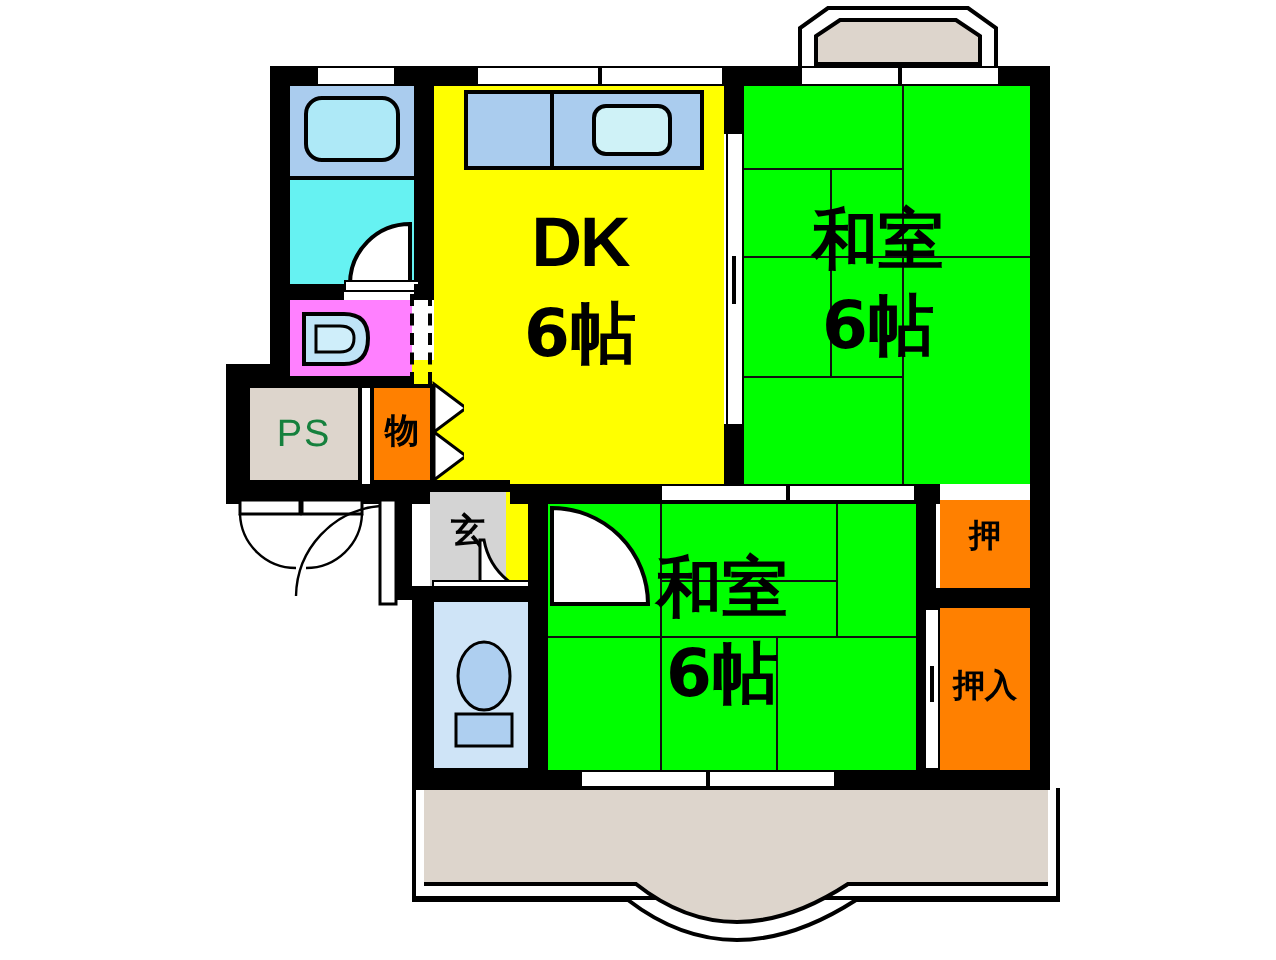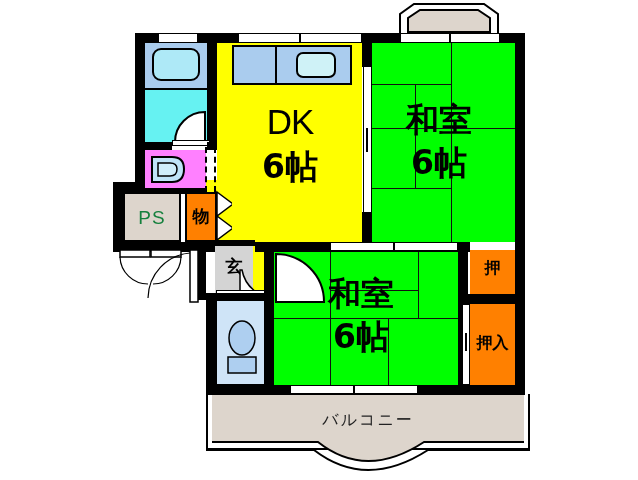--- a/index.html
+++ b/index.html
@@ -21,21 +21,21 @@
   .room-cyan{background:#66F2F2;}
   .room-bluegray{background:#AACCEE;}
   .room-beige{background:#DDD5CC;}
   .room-gray{background:#D4D4D4;}
   .room-white{background:#FFFFFF;}
   .thinline{background:#000000;}
   
   .lbl{
     position:absolute;
     color:#000;
-    font-weight:normal;
+    font-weight:bold;
     text-align:center;
     line-height:1;
     white-space:nowrap;
     user-select:none;
   }
   .lbl-dk{font-size:35px;letter-spacing:-1px;font-family:"Liberation Sans",sans-serif;}
   .lbl-jp{font-size:33px;font-family:"DejaVu Sans",sans-serif;font-weight:bold;letter-spacing:0px;}
   .lbl-tatami{font-size:33px;font-family:"DejaVu Sans",sans-serif;font-weight:bold;}
   .lbl-sm{font-size:17px;font-family:"DejaVu Sans",sans-serif;font-weight:bold;}
   .lbl-ps{font-size:19px;font-family:"Liberation Sans",sans-serif;color:#15803d;font-weight:normal;letter-spacing:1px;}
@@ -50,21 +50,20 @@
 
 <div id="plan">
 
   <div class="abs room-white" style="left:206px;top:394px;width:324px;height:56px;border:2px solid #000;border-top:none;"></div>
   <div class="abs room-beige" style="left:212px;top:394px;width:312px;height:48px;"></div>
 
   <svg class="abs" style="left:206px;top:394px;width:324px;height:86px;">
     <path d="M6,48 L112,48 Q160,86 218,48 L318,48" fill="#DDD5CC" stroke="#000" stroke-width="2"></path>
     <path d="M0,56 L108,56 Q160,96 222,56 L324,56" fill="none" stroke="#000" stroke-width="2"></path>
   </svg>
-  <div class="lbl lbl-balcony" style="left:206px;top:412px;width:324px;text-align:center;">バルコニー</div>
 
   <svg class="abs" style="left:396px;top:2px;width:106px;height:36px;">
     <path d="M4,32 L4,12 L18,2 L88,2 L102,12 L102,32 Z" fill="#FFFFFF" stroke="#000" stroke-width="2"></path>
     <path d="M12,30 L12,16 L24,8 L82,8 L94,16 L94,30 Z" fill="#DDD5CC" stroke="#000" stroke-width="2"></path>
   </svg>
 
   <div class="abs wall" style="left:135px;top:33px;width:390px;height:10px;"></div>
   <div class="abs wall" style="left:515px;top:33px;width:10px;height:362px;"></div>
   <div class="abs wall" style="left:206px;top:385px;width:319px;height:10px;"></div>
   <div class="abs wall" style="left:135px;top:33px;width:10px;height:157px;"></div>

